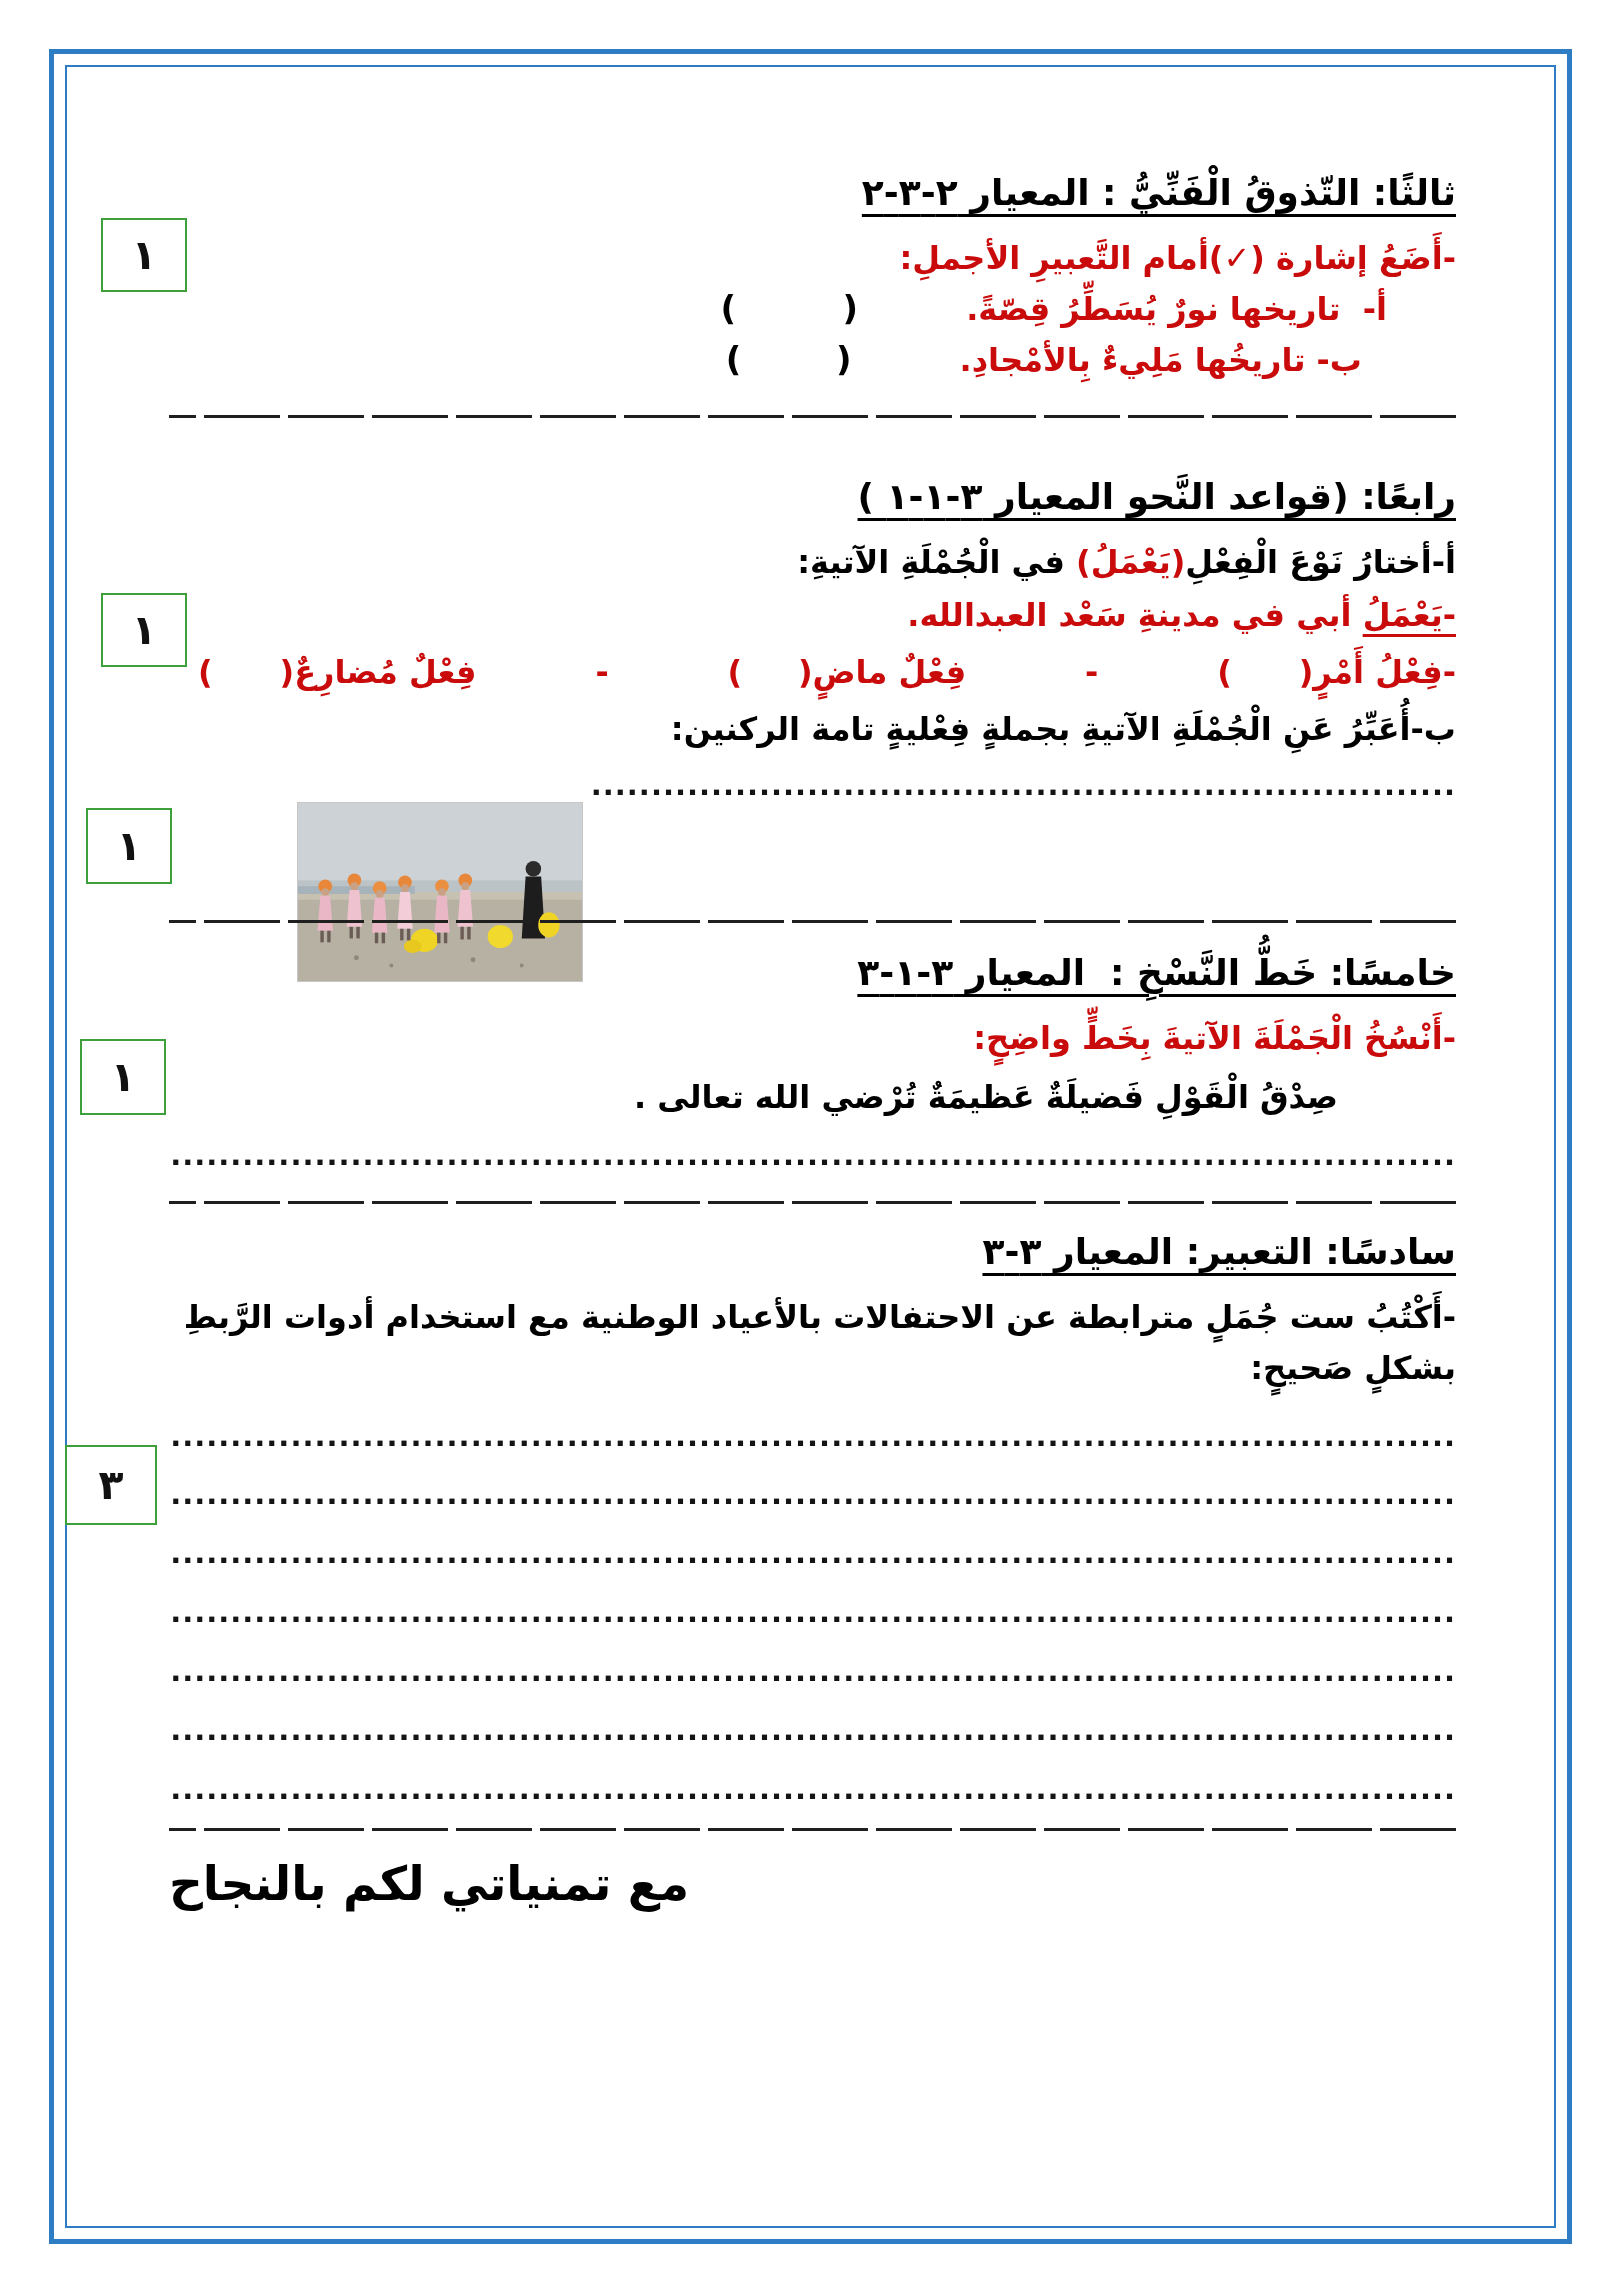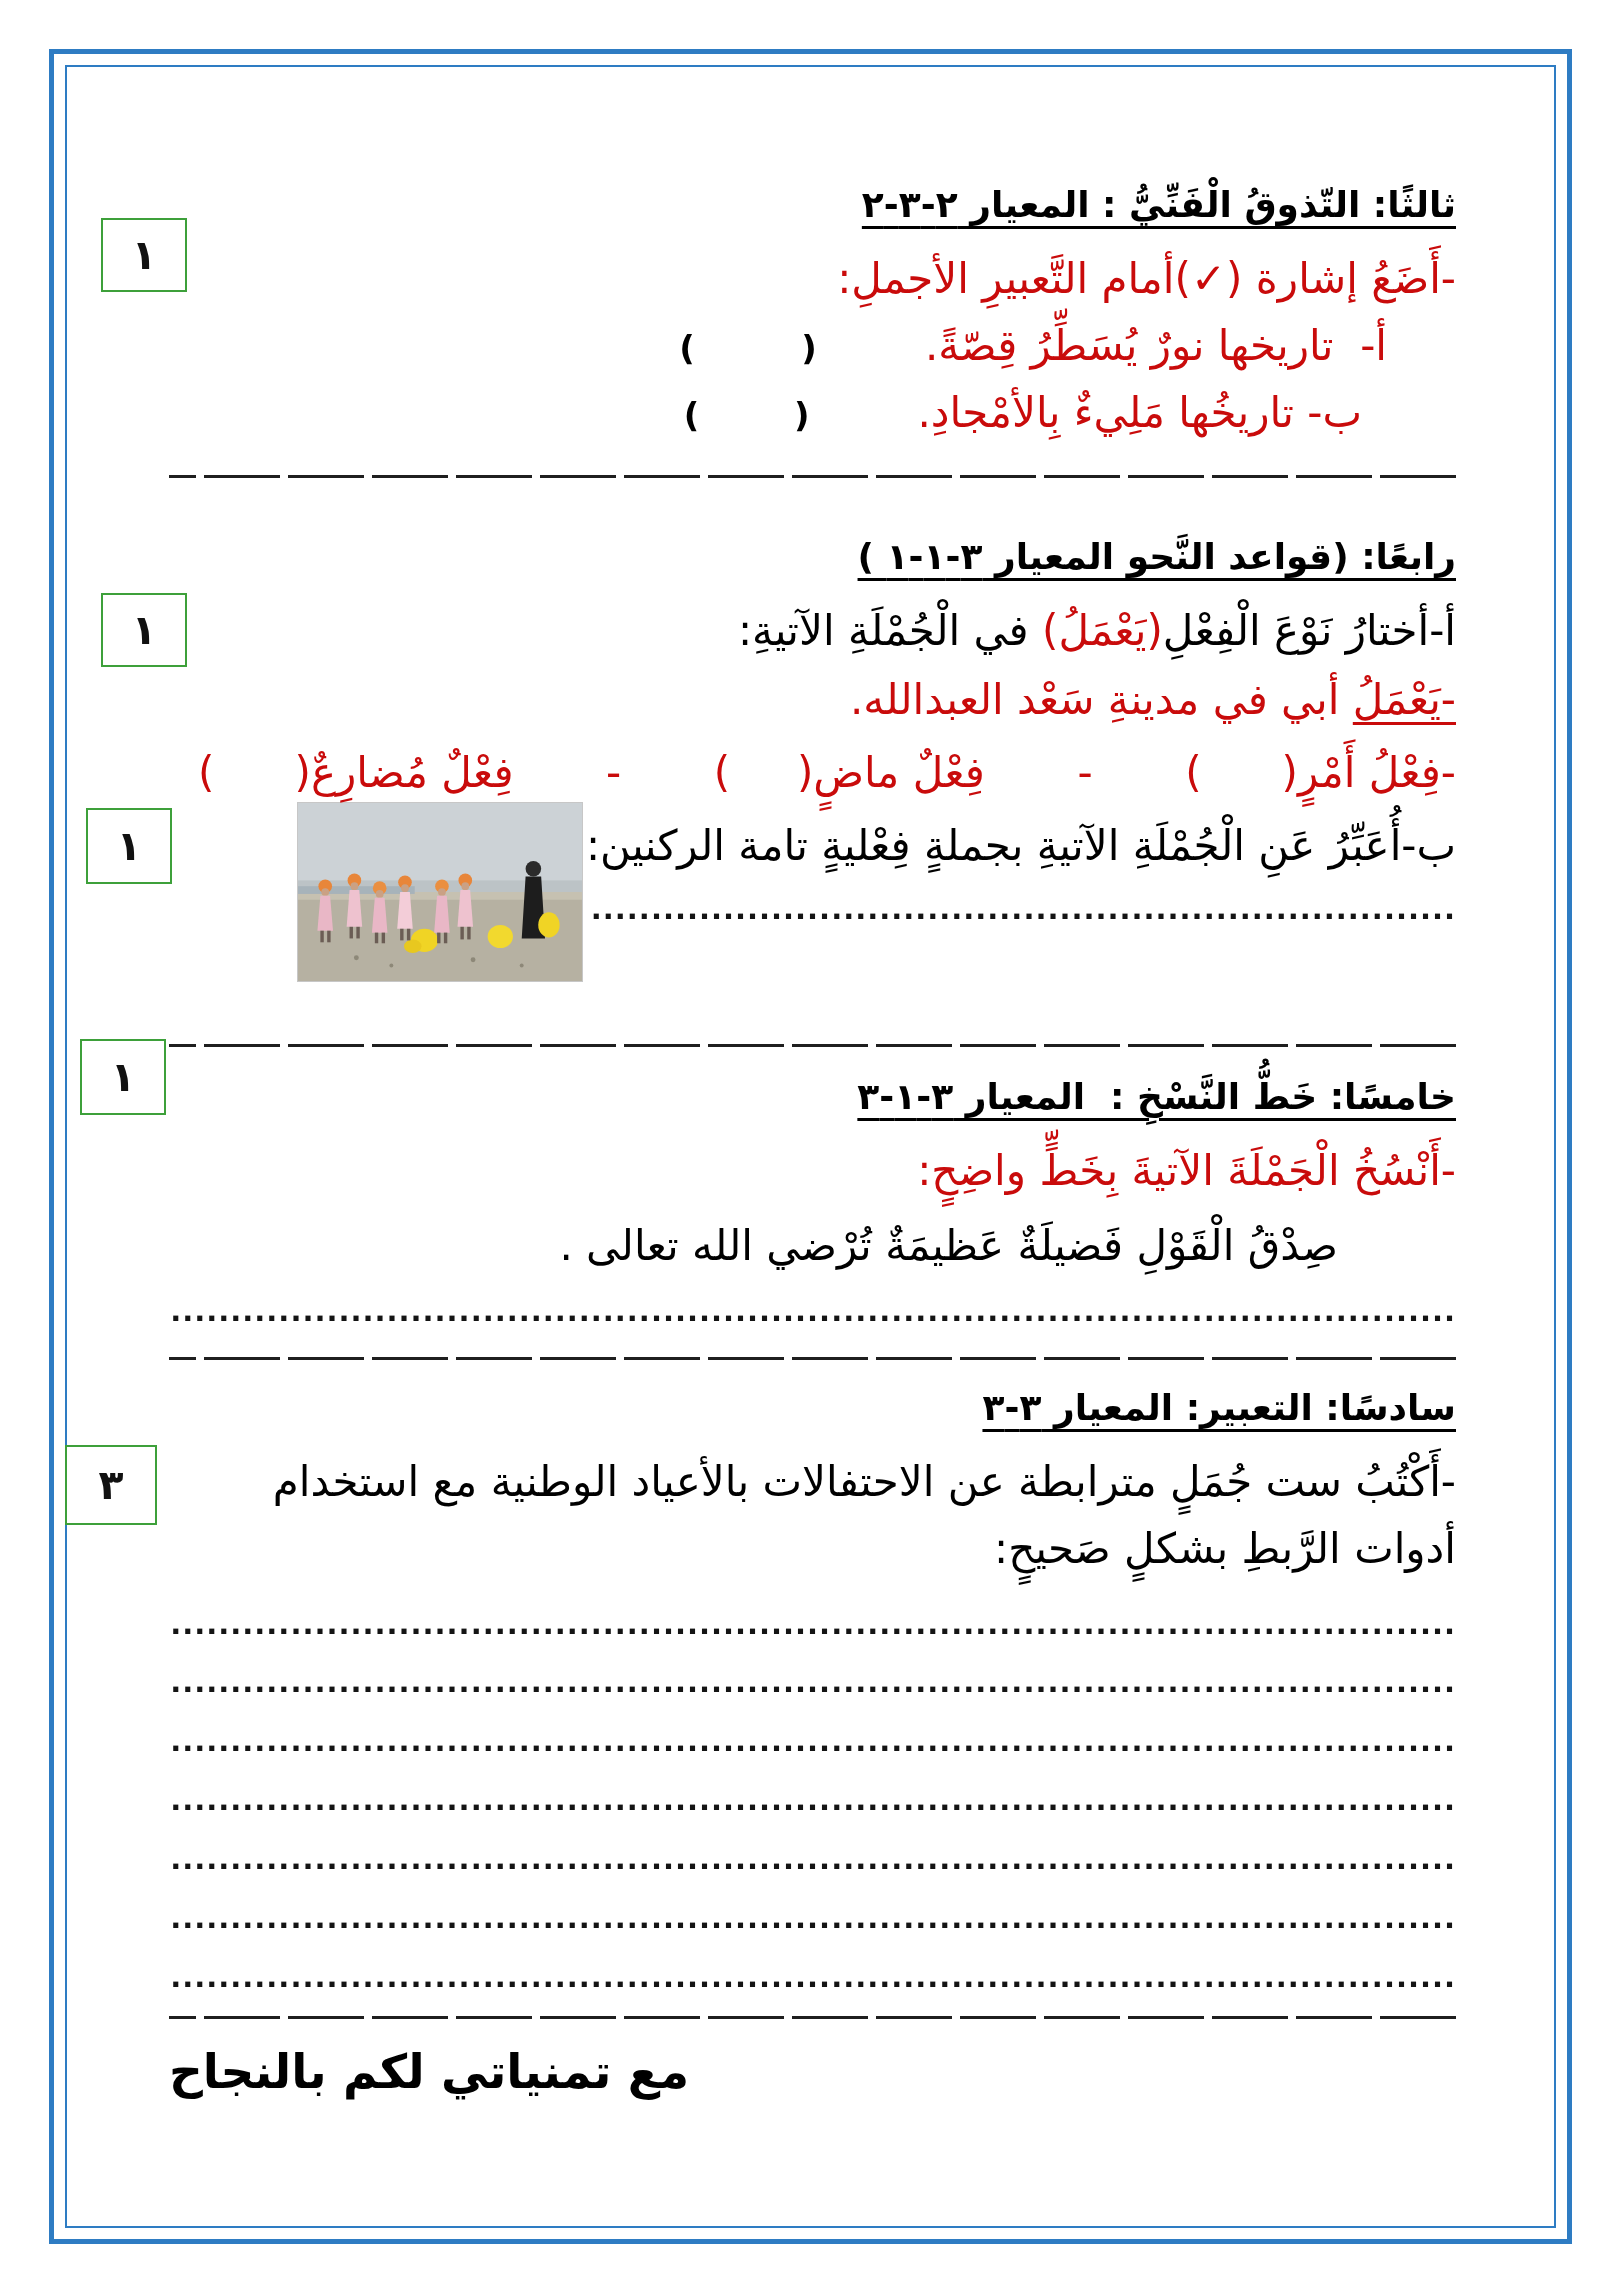--- a/index.html
+++ b/index.html
@@ -12,28 +12,28 @@
   .page {
     position: relative;
     width: 1621px; height: 2293px;
     background: #ffffff;
     overflow: hidden;
     direction: rtl;
   }
   .frame-outer { position: absolute; inset: 49px; border: 5.9px solid #2e7cc3; pointer-events: none; }
   .frame-inner { position: absolute; inset: 65px; border: 2px solid #2e7cc3; pointer-events: none; }
 
-  .content { position: absolute; top: 184px; right: 165px; left: 169px; }
+  .content { position: absolute; top: 172px; right: 165px; left: 169px; }
 
   .heading {
     font-size: 36px; font-weight: bold;
     text-decoration: underline; text-decoration-thickness: 2.5px; text-underline-offset: 8.8px;
     margin-bottom: 19.6px; white-space: pre-wrap;
   }
-  .line { font-size: 42px; font-weight: normal; line-height: 1.6; white-space: pre-wrap; }
+  .line { font-size: 32px; font-weight: bold; line-height: 1.6; white-space: pre-wrap; }
   .red { color: #c90b0b; }
   .u { text-decoration: underline; text-decoration-thickness: 2.5px; text-underline-offset: 7.8px; }
 
   .sep {
     height: 2.9px;
     background: repeating-linear-gradient(to left, #1f1f1f 0 76px, transparent 76px 84px);
     margin-top: 29px;
   }
 
   .opt-row { display: flex; align-items: baseline; gap: 108px; padding-right: 69px; }

